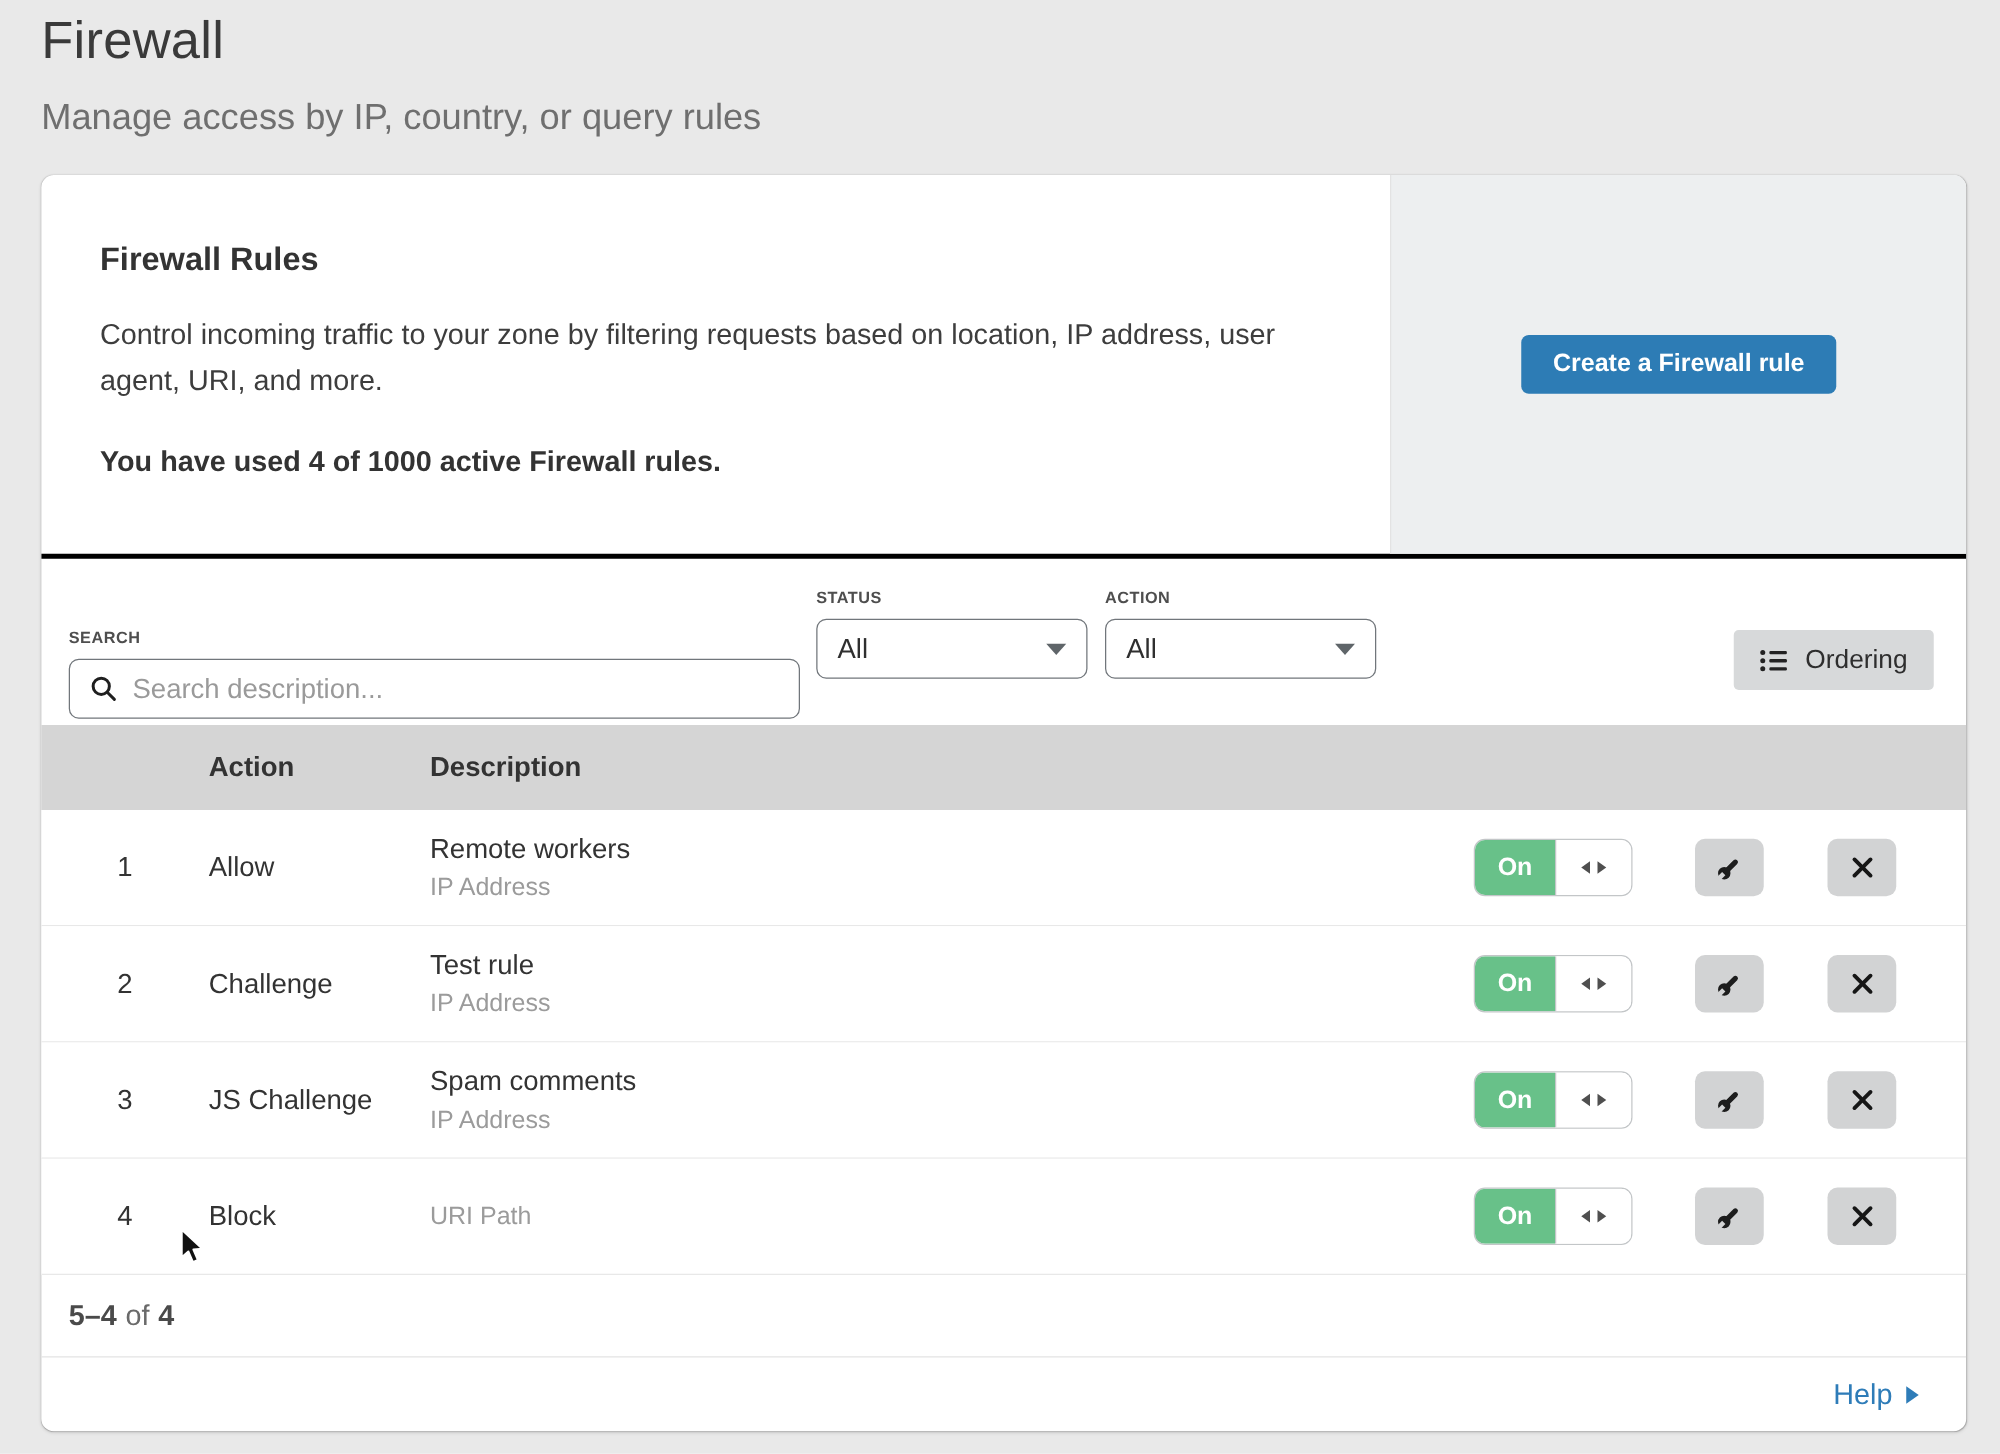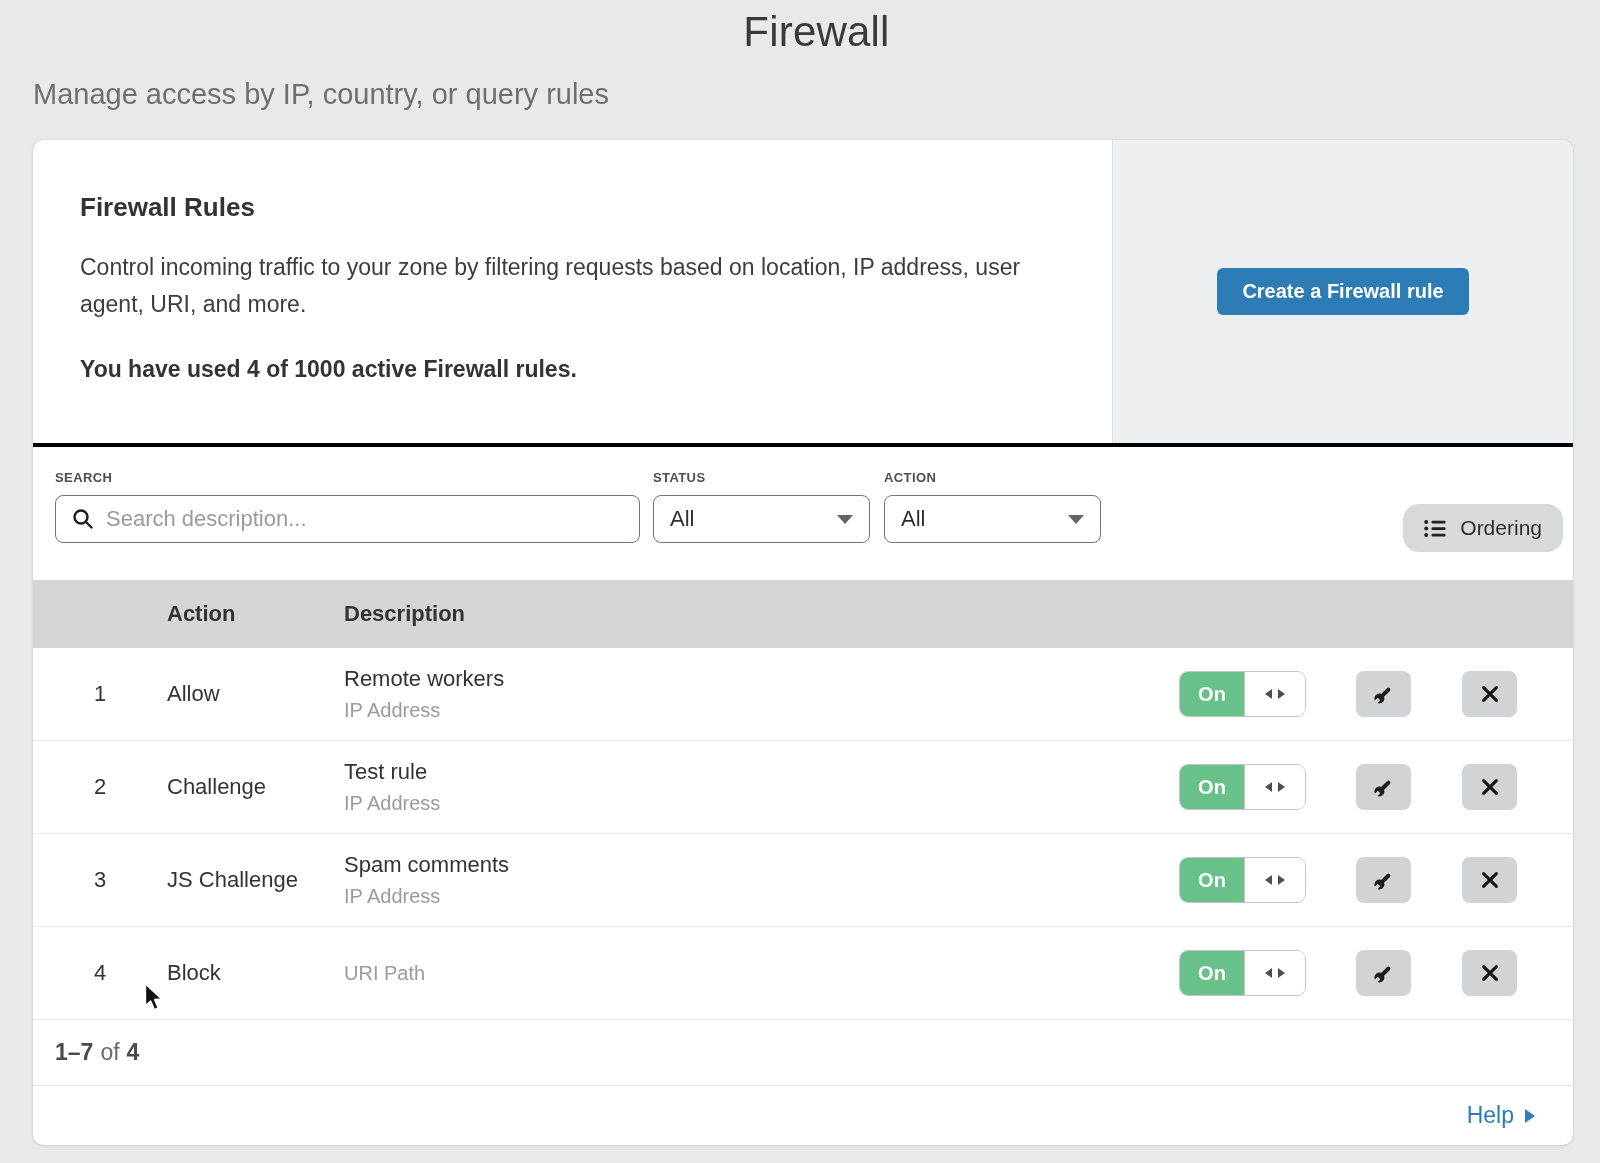--- a/index.html
+++ b/index.html
@@ -7,21 +7,21 @@
   body {
     font-family: "Liberation Sans", "DejaVu Sans", sans-serif;
     background: #e9e9e9;
     color: #333;
     position: relative;
     overflow: hidden;
   }
 
   
   .page-header { padding: 8px 0 0 33px; }
-  .page-title { font-size: 42px; font-weight: 500; color: #3a3a3a; letter-spacing: .2px; text-align: center; }
+  .page-title { font-size: 42px; font-weight: 500; color: #3a3a3a; letter-spacing: .2px; }
   .page-subtitle { font-size: 29px; font-weight: 400; color: #6f6f6f; margin-top: 22px; }
 
   
   .card {
     margin: 29px 27px 0 33px;
     width: 1540px;
     background: #fff;
     border-radius: 10px;
     box-shadow: 0 0 1px rgba(0,0,0,.28), 0 1px 3px rgba(0,0,0,.10);
     overflow: hidden;
@@ -43,40 +43,40 @@
     padding: 12px 25px; cursor: pointer;
   }
 
   
   .filter-bar { height: 133px; display: flex; align-items: flex-start; padding: 23px 0 0 22px; position: relative; }
   .field-label {
     display: block; font-size: 13px; font-weight: 700; color: #4e4e4e;
     letter-spacing: .4px; margin-bottom: 10px;
   }
   .control { height: 48px; border: 1.5px solid #71767b; border-radius: 8px; background: #fff; }
-  .search-group { width: 585px; }
+  .search-group { width: 585px; margin-top: 32px; }
   .search-wrap { position: relative; width: 100%; }
   .search-wrap svg { position: absolute; left: 16px; top: 12px; }
   .search-input {
     width: 100%; height: 48px; border: 1.5px solid #71767b; border-radius: 8px;
     font-family: Liberation Sans, sans-serif; font-size: 22px; color: #a21caf; padding: 0 14px 0 50px; outline: none;
   }
   .search-input::placeholder { color: #9a9a9a; }
   .select-group { margin-left: 13px; width: 217px; }
   .select {
     display: flex; align-items: center; padding: 0 16px; font-size: 22px; color: #2f2f2f; cursor: pointer;
   }
   .select .caret {
     margin-left: auto; width: 0; height: 0;
     border-left: 8px solid transparent; border-right: 8px solid transparent;
     border-top: 9px solid #5f6569;
   }
   .ordering-button {
-    position: absolute; right: 10px; top: 57px; height: 48px;
-    background: #d7d9da; border: none; border-radius: 16px;
+    position: absolute; right: 26px; top: 57px; height: 48px;
+    background: #d7d9da; border: none; border-radius: 4px;
     display: flex; align-items: center; gap: 13px; padding: 0 21px;
     font-family: inherit; font-size: 21px; color: #2e2e2e; cursor: pointer;
   }
 
   
   .table-header {
     height: 68px; background: #d5d5d5; display: flex; align-items: center;
     font-size: 22px; font-weight: 700; color: #333;
   }
   .col-num { width: 134px; text-align: center; }
@@ -318,21 +318,21 @@
       <button class="icon-button gap15">
         <svg width="22" height="22" viewBox="0 0 24 24" stroke="#161616" stroke-width="3.4" stroke-linecap="round">
           <line x1="5" y1="5" x2="19" y2="19"></line>
             <line x1="19" y1="5" x2="5" y2="19"></line>
         </svg>
       </button>
     </div>
   </div>
 
   <div class="pagination-row">
-    <b>1–7</b>
+    <b>5–4</b>
     <span class="sep">of</span>
     <b>4</b>
   </div>
 
   <div class="help-row">
     <a class="help-link">
       <span>Help</span>
       <span class="help-arrow"></span>
     </a>
   </div>

